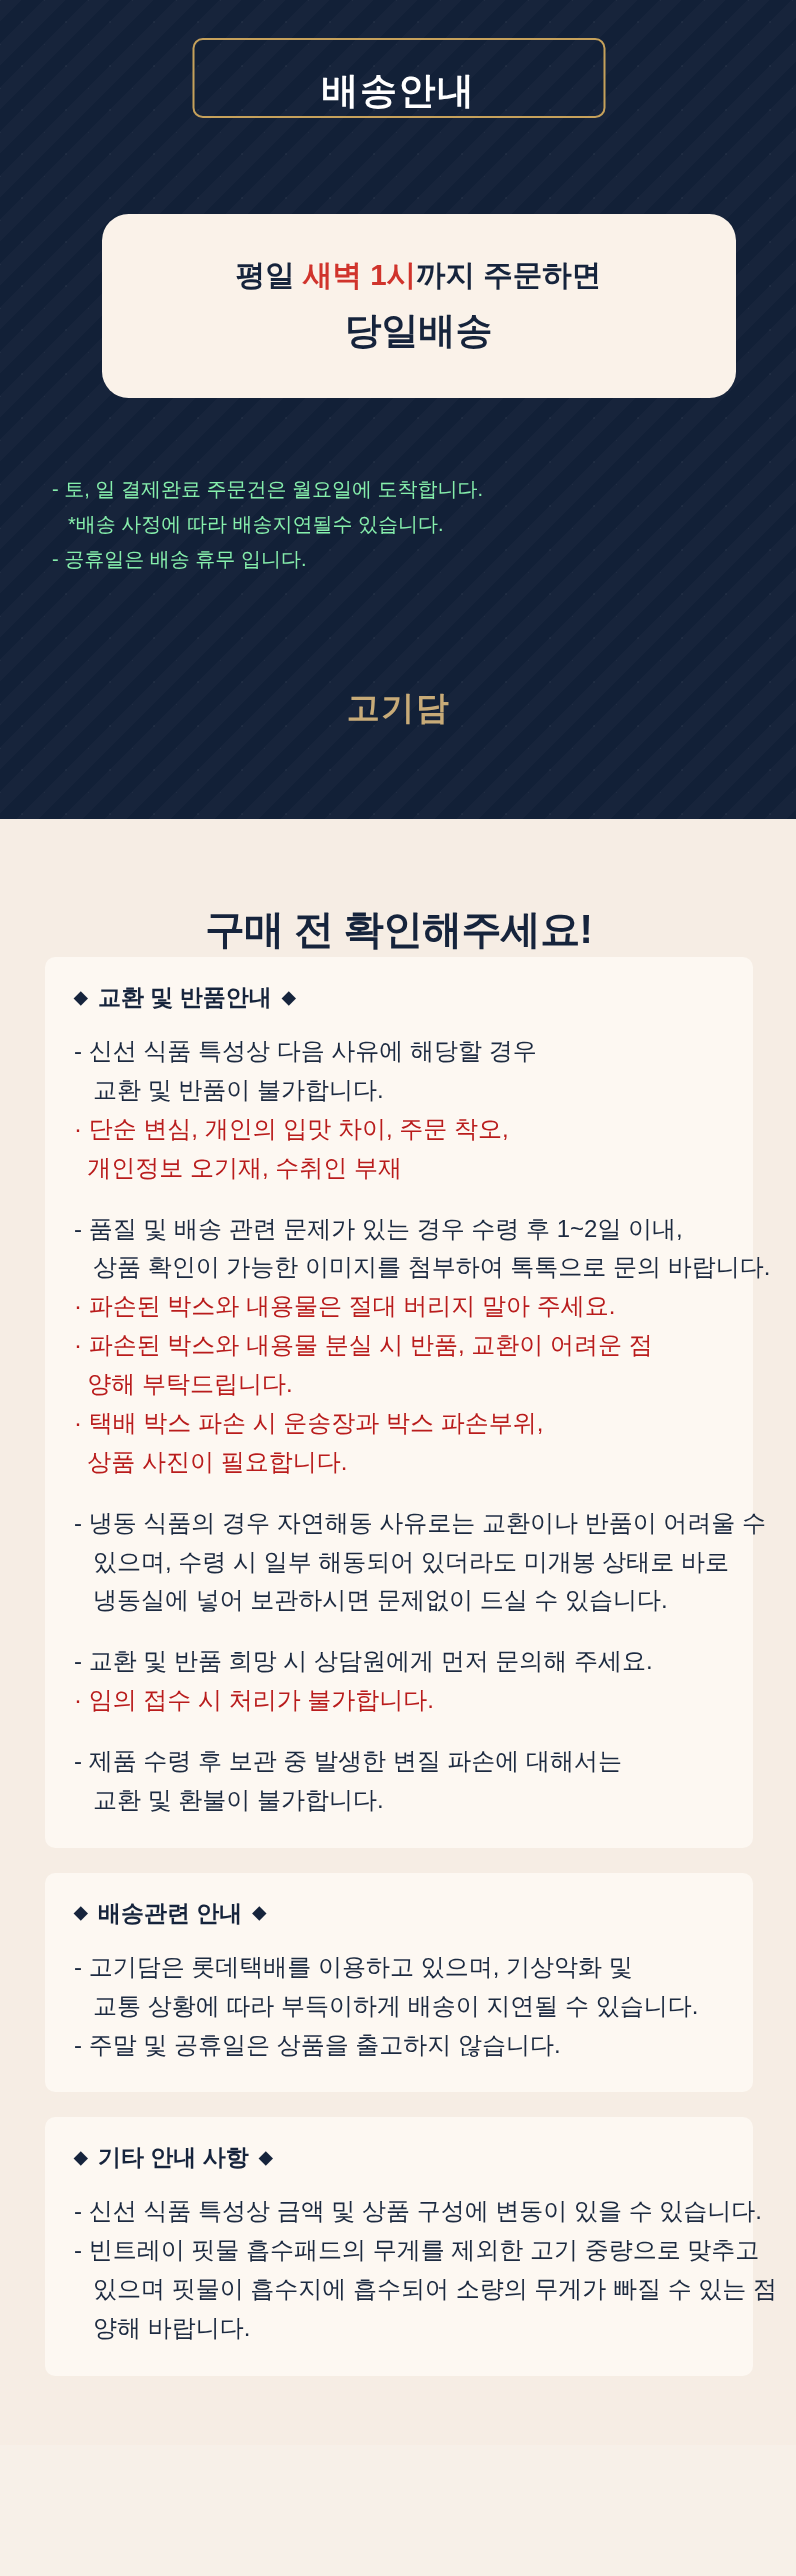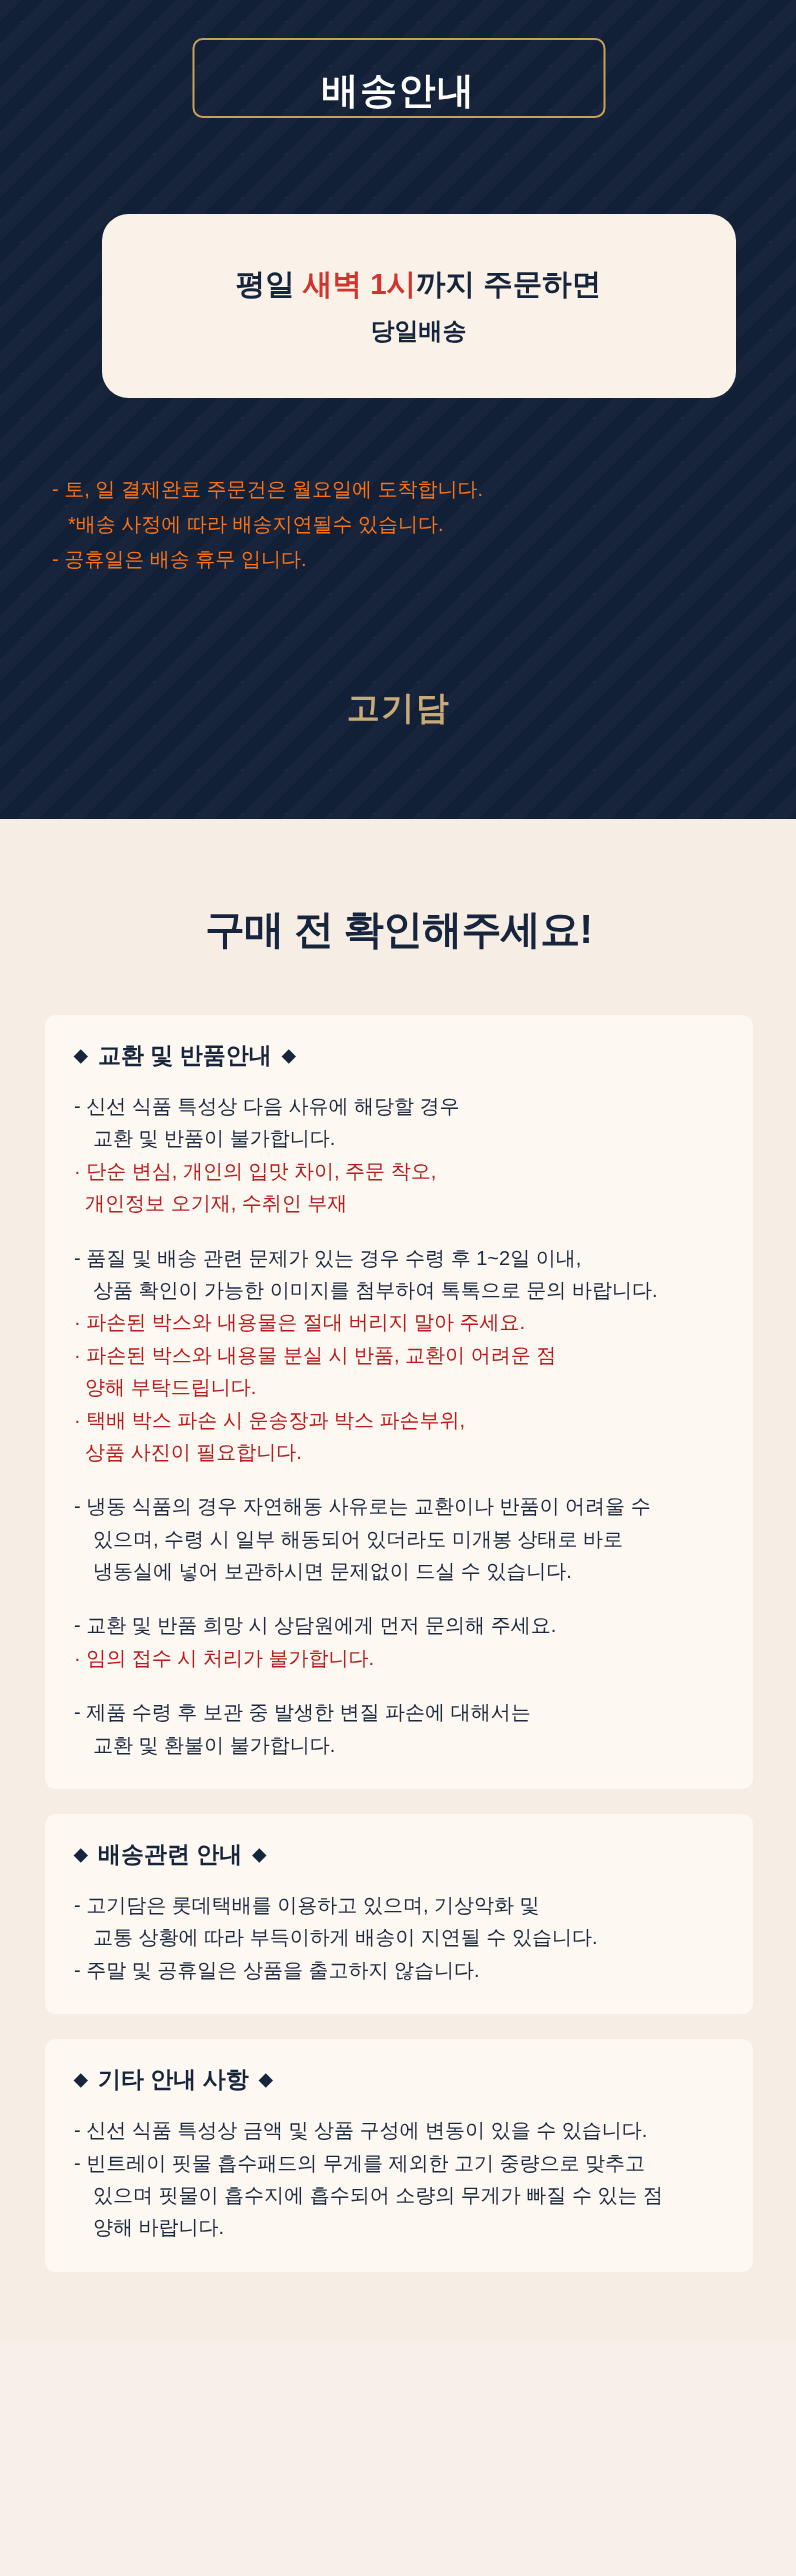--- a/index.html
+++ b/index.html
@@ -72,30 +72,30 @@
     margin-left: 20px;
   }
   .notice-line1 {
     font-size: 29.5px;
     font-weight: bold;
     color: #16243c;
     white-space: nowrap;
   }
   .notice-line1 .accent { color: #d0342c; }
   .notice-line2 {
-    font-size: 24px;
+    font-size: 37px;
     font-weight: bold;
     color: #16243c;
   }
 
   .hero-notes {
     position: absolute;
     left: 52px;
     top: 472px;
-    color: #f97316;
+    color: #86efac;
     font-size: 20px;
     line-height: 1.75;
   }
   .hero-notes .indent { padding-left: 16px; }
 
   .brand {
     position: absolute;
     left: 50%;
     transform: translateX(-50%);
     top: 686px;
@@ -111,21 +111,20 @@
     width: 797px;
     background: #f6ede4;
     padding: 0 0 44px 0;
   }
   .info-title {
     text-align: center;
     font-size: 40px;
     font-weight: bold;
     color: #16243c;
     padding-top: 83px;
-    padding-bottom: 58px;
     letter-spacing: -0.7px;
   }
 
   .card {
     width: 708px;
     margin: 0 auto 25px auto;
     background: #fdf8f2;
     border-radius: 10.3px;
     padding: 25px 29.5px 28px 29.5px;
   }
@@ -142,21 +141,21 @@
   .diamond {
     color: #16243c;
     font-size: 17.7px;
     line-height: 1;
   }
 
   .block { margin-bottom: 22px; }
   .block:last-child { margin-bottom: 0; }
 
   .ln {
-    font-size: 20px;
+    font-size: 24px;
     line-height: 1.62;
     color: #1c2a40;
     white-space: pre;
   }
   .ln.red { color: #b91c1c; }
   .ln.hang { padding-left: 19px; }
 </style>
 </head>
 <body>
 

